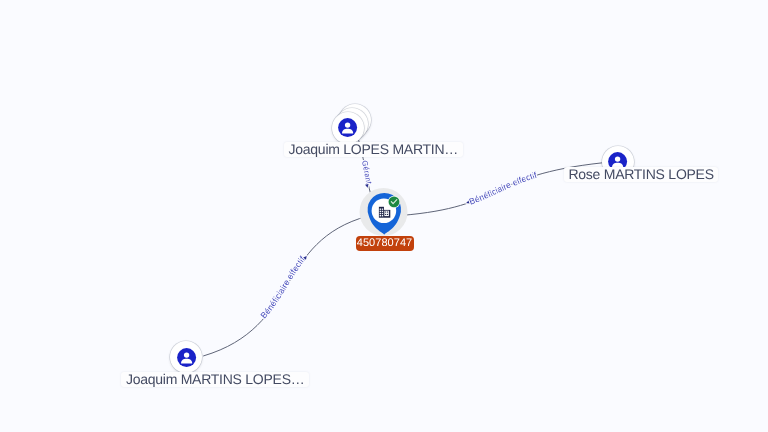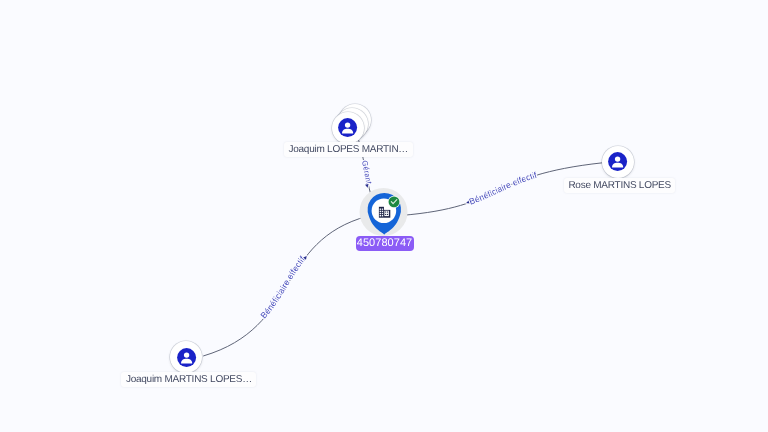--- a/index.html
+++ b/index.html
@@ -6,22 +6,22 @@
   html,body{margin:0;padding:0;}
   body{width:768px;height:432px;background:#fafbff;font-family:"Liberation Sans",sans-serif;overflow:hidden;-webkit-font-smoothing:antialiased;text-rendering:geometricPrecision;}
   #canvas{position:relative;width:768px;height:432px;}
   svg.layer{position:absolute;left:0;top:0;width:768px;height:432px;}
   .node{position:absolute;}
   .arw{fill:#282e8c;stroke-width:1.6px;font-size:7px;}
   .elabel{font-family:"Liberation Sans",sans-serif;font-size:8.6px;fill:#4549ba;stroke:#fafbff;stroke-width:2.4px;paint-order:stroke;stroke-linejoin:round;}
   .elabel-sm{font-size:7.75px;}
   .pcircle{position:absolute;width:32px;height:32px;border-radius:50%;background:#fff;box-shadow:0 0 0 .6px rgba(110,118,140,.30), 0 1px 2.5px rgba(60,64,80,.20);}
   .picon{position:absolute;left:5.4px;top:5.4px;width:21.2px;height:21.2px;}
-  .plabel{position:absolute;transform:translateZ(0);background:#fdfdfe;border-radius:3px;box-shadow:0 0 2px rgba(120,128,150,.18);color:#434a62;font-size:10px;line-height:15px;padding:0 4.5px;white-space:nowrap;letter-spacing:-0.25px;}
-  .clabel{position:absolute;transform:translateZ(0);background:#8b5cf6;border-radius:4px;color:#fff;font-size:11px;line-height:15px;height:14.5px;width:58px;text-align:center;box-sizing:border-box;letter-spacing:0.05px;}
+  .plabel{position:absolute;transform:translateZ(0);background:#fdfdfe;border-radius:3px;box-shadow:0 0 2px rgba(120,128,150,.18);color:#434a62;font-size:14px;line-height:15px;padding:0 4.5px;white-space:nowrap;letter-spacing:-0.25px;}
+  .clabel{position:absolute;transform:translateZ(0);background:#c2410c;border-radius:4px;color:#fff;font-size:11px;line-height:15px;height:14.5px;width:58px;text-align:center;box-sizing:border-box;letter-spacing:0.05px;}
 </style>
 </head>
 <body>
 
 <div id="canvas">
   <svg class="layer" viewBox="0 0 768 432">
     <path id="e-rose" d="M400.5,215.5 C506.91,206.89 485.8,175.46 602.5,162.8" stroke="#5f6578" stroke-width="1.0" fill="none"></path>
     <path id="e-jm" d="M203.2,356.0 C301.0,326.9 274.98,241.34 368,216" stroke="#5f6578" stroke-width="1.0" fill="none"></path>
     <path id="e-ger" d="M358.5,139.8 C366.38,168.05 365.97,179.58 372.3,199.3" stroke="#5f6578" stroke-width="1.0" fill="none"></path>
     <g>
@@ -33,21 +33,21 @@
 
   <div class="node" style="left:602.1px;top:145.5px;">
     <div class="pcircle">
       <svg class="picon" viewBox="0 0 24 24">
         <circle cx="12" cy="12" r="10.75" fill="#1a23c8"></circle>
         <circle cx="12" cy="9.15" r="3.06" fill="#fff"></circle>
         <path d="M5.66 18.6 C5.66 14.95 8.5 13.45 12 13.45 C15.5 13.45 18.34 14.95 18.34 18.6 Z" fill="#fff"></path>
       </svg>
     </div>
   </div>
-  <div class="plabel" style="left:563.9px;top:178px;">Rose MARTINS LOPES</div>
+  <div class="plabel" style="left:563.9px;top:167px;">Rose MARTINS LOPES</div>
 
   <div class="node" style="left:331.9px;top:112px;">
     <div class="pcircle" style="left:7.6px;top:-7.6px;"></div>
     <div class="pcircle" style="left:3.9px;top:-3.9px;"></div>
     <div class="pcircle">
       <svg class="picon" viewBox="0 0 24 24">
         <circle cx="12" cy="12" r="10.75" fill="#1a23c8"></circle>
         <circle cx="12" cy="9.15" r="3.06" fill="#fff"></circle>
         <path d="M5.66 18.6 C5.66 14.95 8.5 13.45 12 13.45 C15.5 13.45 18.34 14.95 18.34 18.6 Z" fill="#fff"></path>
       </svg>

